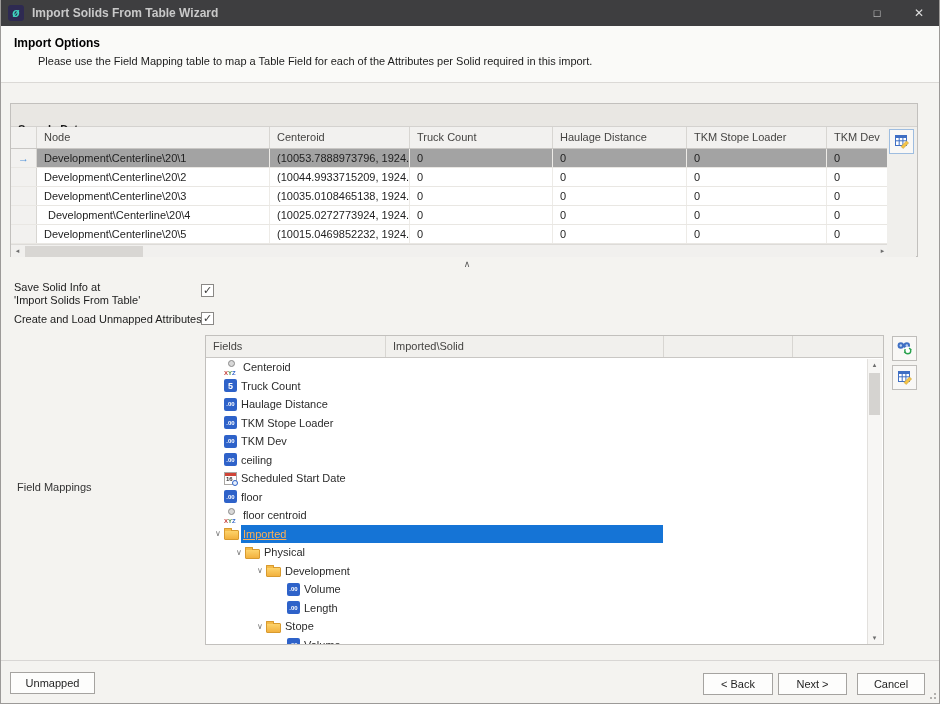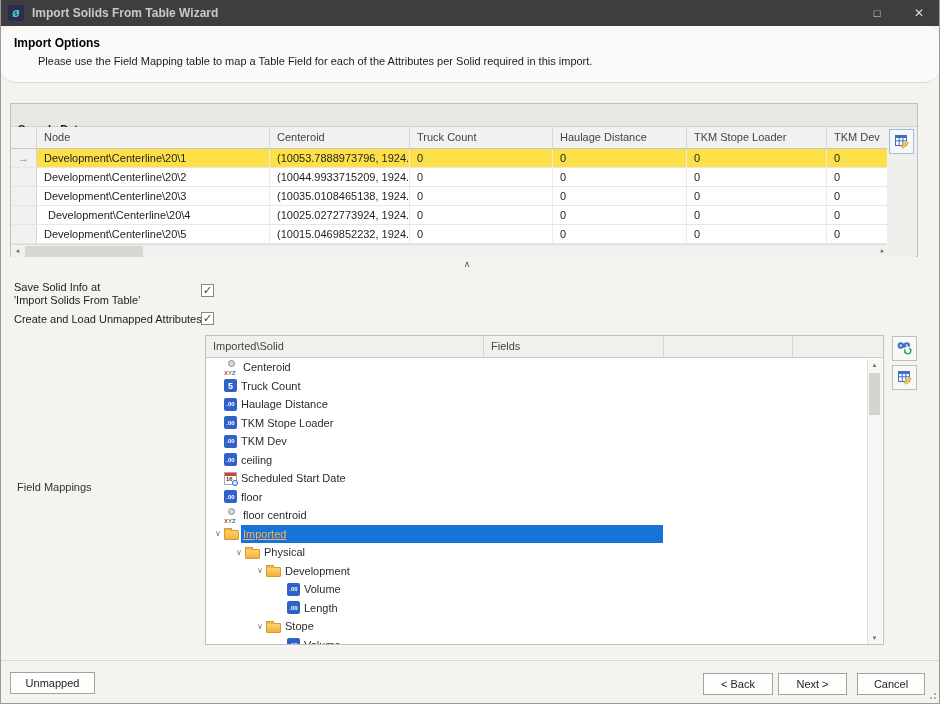--- a/index.html
+++ b/index.html
@@ -12,35 +12,35 @@
 
   
   .titlebar{position:absolute;left:0;top:0;width:940px;height:26px;background:#3e3e40;display:flex;align-items:center;}
   .app-icon{width:16px;height:16px;margin-left:8px;background:#2e2a52;border-radius:3px;display:flex;align-items:center;justify-content:center;color:#3fd6c0;font-weight:bold;font-style:italic;font-size:12px;line-height:16px;}
   .win-title{margin-left:8px;font-weight:bold;font-size:12px;color:#c9c9c9;}
   .win-btns{margin-left:auto;display:flex;height:26px;}
   .win-btn{width:42px;height:26px;display:flex;align-items:center;justify-content:center;color:#dedede;font-size:11px;cursor:default;}
   .win-btn.close{font-size:12px;}
 
   
-  .header-panel{position:absolute;left:0;top:26px;width:940px;height:56px;background:#fafaf8;border-bottom:1px solid #dbd9d6;border-radius:16px;}
+  .header-panel{position:absolute;left:0;top:26px;width:940px;height:56px;background:#fafaf8;border-bottom:1px solid #dbd9d6;}
   .page-title{position:absolute;left:14px;top:10px;font-weight:bold;font-size:12px;color:#000;}
   .page-desc{position:absolute;left:38px;top:29px;font-size:11px;color:#1c1c1c;}
 
   
   .groupbox{position:absolute;left:10px;top:103px;width:908px;height:154px;border:1px solid #c2c0bd;background:#f0efec;box-sizing:border-box;}
   .group-strip{height:22px;background:#e9e7e3;border-bottom:1px solid #d4d2cf;display:flex;align-items:center;}
   .group-strip span{margin-left:7px;font-weight:bold;font-size:11px;color:#1c1c1c;margin-top:28px;}
 
   .s-grid{position:absolute;left:0px;top:23px;width:878px;height:130px;background:#fff;border-right:1px solid #c9c7c4;box-sizing:border-box;overflow:hidden;}
   .s-header{display:flex;height:22px;background:#f2f1ef;border-bottom:1px solid #c9c7c4;box-sizing:border-box;}
   .s-hcell{box-sizing:border-box;border-right:1px solid #d8d6d2;padding:4px 16px 0 7px;color:#454442;overflow:hidden;white-space:nowrap;}
   .s-hsel{width:26px;box-sizing:border-box;border-right:1px solid #d8d6d2;background:#f2f1ef;}
   .s-row{display:flex;height:19px;border-bottom:1px solid #e9e7e3;box-sizing:border-box;background:#fff;}
-  .s-row.current .s-cell{background:#fde047;}
+  .s-row.current .s-cell{background:#a3a3a3;}
   .s-selcell{width:26px;box-sizing:border-box;background:#f2f1ef;border-right:1px solid #d8d6d2;display:flex;align-items:center;justify-content:center;}
   .row-arrow{color:#4a90d9;font-size:11px;font-weight:bold;line-height:1;}
   .s-cell{box-sizing:border-box;border-right:1px solid #edebe7;padding:3px 0 0 7px;white-space:nowrap;overflow:hidden;color:#1e1e1e;}
   .s-hscroll{position:absolute;left:0;bottom:0;width:878px;height:13px;background:#f1f0ee;border-top:1px solid #dddbd8;display:flex;align-items:center;box-sizing:border-box;}
   .scr-arrow{width:13px;text-align:center;color:#6d6d6d;font-size:7px;line-height:12px;}
   .h-thumb{width:118px;height:11px;background:#d8d6d3;margin-left:1px;}
   .h-spacer{flex:1;}
   .sd-iconcol{position:absolute;right:1px;top:23px;width:29px;height:130px;background:#f0efec;}
   .icon-btn{position:absolute;width:25px;height:25px;background:#f9f8f6;border:1px solid #bfbdba;box-sizing:border-box;display:flex;align-items:center;justify-content:center;}
   .sd-custom-btn{left:2px;top:2px;border-color:#9ebde0;}
@@ -220,22 +220,22 @@
 
 <div class="chk-label" style="top:313px">Create and Load Unmapped Attributes</div>
 <div class="checkbox" style="left:201px;top:312px">
     <span>✓</span>
   </div>
 
 <div class="fm-label">Field Mappings</div>
 
 <div class="fm-grid">
   <div class="fm-header">
+    <div class="fm-hcell" style="width:180px">Fields</div>
     <div class="fm-hcell" style="width:278px">Imported\Solid</div>
-    <div class="fm-hcell" style="width:180px">Fields</div>
     <div class="fm-hcell" style="width:129px"></div>
     <div class="fm-hcell" style="flex:1;border-right:none"></div>
   </div>
   <div class="fm-body">
       <div class="t-row" style="padding-left: 6px;">
         <span class="t-chev"></span>
         <span class="t-icon icon-xyz">
           <i class="dot"></i>
           <i class="xyztxt"><b>X</b><u>Y</u><s>Z</s></i>
         </span>

